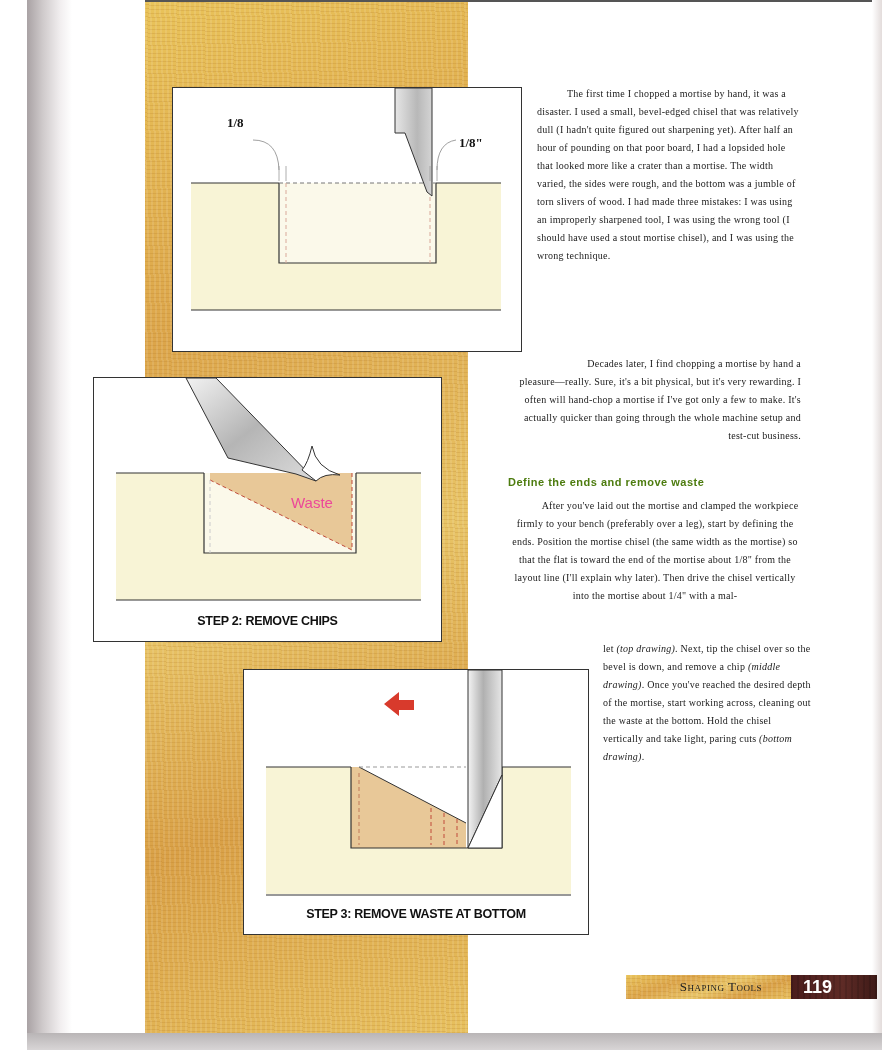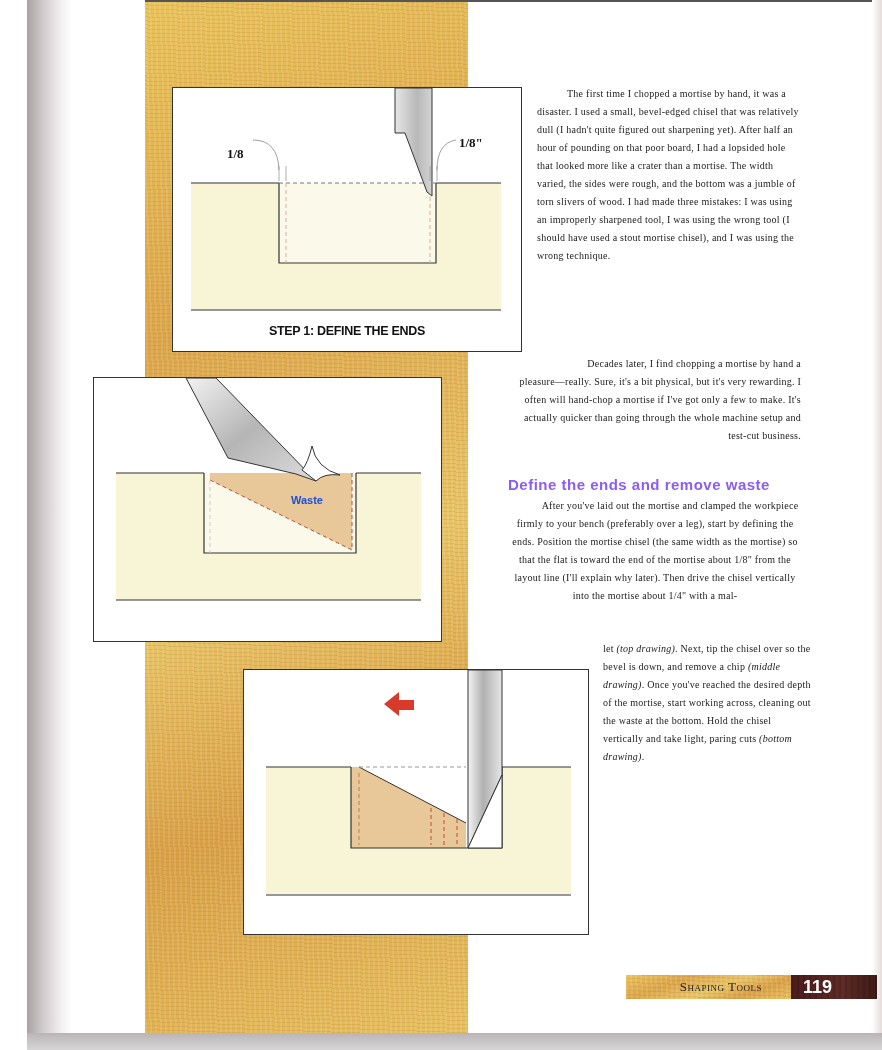--- a/index.html
+++ b/index.html
@@ -43,35 +43,35 @@
   .caption {
     position: absolute; left: 0; width: 100%; text-align: center;
     font-family: "Liberation Sans", sans-serif; font-weight: bold;
     font-size: 12.5px; color: #111; letter-spacing: -0.3px;
   }
   .dim-label {
     position: absolute; font-family: "Liberation Serif", serif; font-weight: bold;
     font-size: 13px; color: #111;
   }
   .waste-label {
-    position: absolute; font-family: "Liberation Sans", sans-serif; font-size: 11px; color: #1d4ed8; font-weight: bold;
+    position: absolute; font-family: "Liberation Sans", sans-serif; font-size: 15px; color: #ec4899;
   }
 
   .body-text {
     position: absolute; font-size: 10px; line-height: 18px; color: #1a1a1a;
     letter-spacing: 0.25px; margin: 0;
   }
   .body-text p { margin: 0; }
   .indent { text-indent: 30px; }
   .col1 { left: 537px; top: 85px; width: 262px; }
   .col2 { left: 503px; top: 355px; width: 298px; }
   .heading {
     position: absolute; left: 508px; top: 476px;
-    font-family: "Liberation Sans", sans-serif; font-weight: bold; font-size: 15px;
-    color: #8b5cf6; letter-spacing: 0.5px;
+    font-family: "Liberation Sans", sans-serif; font-weight: bold; font-size: 11px;
+    color: #4d7c0f; letter-spacing: 0.5px;
   }
   .col3 { left: 507px; top: 497px; width: 296px; text-align: center; }
   .col4 { left: 603px; top: 640px; width: 210px; }
   .ital { font-style: italic; text-align: center; }
 
   .footer-bar {
     position: absolute; left: 626px; top: 975px; width: 165px; height: 24px;
   }
   .footer-label {
     position: absolute; left: 626px; top: 975px; width: 136px; height: 24px;
@@ -117,23 +117,22 @@
       </linearGradient>
     </defs>
     <polygon points="222,0 259,0 259,108 254,104 232,45 222,45" fill="url(#chisel1)" stroke="#333" stroke-width="1"></polygon>
     <path d="M 80,52 Q 105,52 106,82" fill="none" stroke="#888" stroke-width="0.8"></path>
     <path d="M 283,52 Q 264,55 264,82" fill="none" stroke="#888" stroke-width="0.8"></path>
     <line x1="106" y1="78" x2="106" y2="93" stroke="#999" stroke-width="0.8"></line>
     <line x1="113" y1="78" x2="113" y2="93" stroke="#999" stroke-width="0.8"></line>
     <line x1="257" y1="78" x2="257" y2="93" stroke="#999" stroke-width="0.8"></line>
     <line x1="264" y1="78" x2="264" y2="93" stroke="#999" stroke-width="0.8"></line>
   </svg>
-  <span class="dim-label" style="left:54px; top:58px;">1/8</span>
+  <span class="dim-label" style="left:54px; top:27px;">1/8</span>
   <span class="dim-label" style="left:286px; top:47px;">1/8"</span>
-  <div class="caption" style="top:236px;">STEP 1: DEFINE THE ENDS</div>
 </div>
 
 <div class="figure fig2">
   <svg width="346" height="262" viewBox="0 0 346 262">
     <rect x="22" y="95" width="305" height="127" fill="#f8f4d6"></rect>
     <line x1="22" y1="95" x2="110" y2="95" stroke="#333" stroke-width="1.2"></line>
     <line x1="262" y1="95" x2="327" y2="95" stroke="#333" stroke-width="1.2"></line>
     <rect x="110" y="95" width="152" height="80" fill="#fbf9ea"></rect>
     <polygon points="116,102 258,172 258,95 116,95" fill="#e8c898"></polygon>
     <polyline points="110,95 110,175 262,175 262,95" fill="none" stroke="#333" stroke-width="1.2"></polyline>
@@ -145,20 +144,21 @@
       <linearGradient id="chisel2" x1="0" x2="1" y1="0" y2="1">
         <stop offset="0" stop-color="#f2f2f2"></stop>
           <stop offset="0.5" stop-color="#b5b5b5"></stop>
           <stop offset="1" stop-color="#dcdcdc"></stop>
       </linearGradient>
     </defs>
     <polygon points="92,0 122,0 222,103 202,96 134,80" fill="url(#chisel2)" stroke="#333" stroke-width="1"></polygon>
     <path d="M 222,103 Q 230,95 246,97 Q 222,90 218,68 Q 214,85 208,92 Z" fill="#ffffff" stroke="#333" stroke-width="1"></path>
   </svg>
   <span class="waste-label" style="left:197px; top:116px;">Waste</span>
+  <div class="caption" style="top:236px;">STEP 2: REMOVE CHIPS</div>
 </div>
 
 <div class="figure fig3">
   <svg width="343" height="263" viewBox="0 0 343 263">
     <rect x="22" y="97" width="305" height="127" fill="#f8f4d6"></rect>
     <line x1="22" y1="97" x2="107" y2="97" stroke="#333" stroke-width="1.2"></line>
     <line x1="258" y1="97" x2="327" y2="97" stroke="#333" stroke-width="1.2"></line>
     <rect x="107" y="97" width="151" height="81" fill="#ffffff"></rect>
     <polygon points="107,97 115,97 222,153 222,178 107,178" fill="#e8c898"></polygon>
     <rect x="250" y="97" width="8" height="81" fill="#e8c898"></rect>
@@ -174,20 +174,21 @@
       <linearGradient id="chisel3" x1="0" x2="1" y1="0" y2="0">
         <stop offset="0" stop-color="#f4f4f4"></stop>
           <stop offset="0.45" stop-color="#b0b0b0"></stop>
           <stop offset="1" stop-color="#e6e6e6"></stop>
       </linearGradient>
     </defs>
     <polygon points="224,0 258,0 258,105 224,178" fill="url(#chisel3)" stroke="#333" stroke-width="1"></polygon>
     <polygon points="258,105 258,178 224,178" fill="#ffffff" stroke="#333" stroke-width="1"></polygon>
     <polygon points="140,34 155,22 155,30 170,30 170,40 155,40 155,46" fill="#d83a2c"></polygon>
   </svg>
+  <div class="caption" style="top:237px;">STEP 3: REMOVE WASTE AT BOTTOM</div>
 </div>
 
 <div class="body-text col1">
   <p class="indent">The first time I chopped a mortise by hand, it was a disaster. I used a small, bevel-edged chisel that was relatively dull (I hadn't quite figured out sharpening yet). After half an hour of pounding on that poor board, I had a lopsided hole that looked more like a crater than a mortise. The width varied, the sides were rough, and the bottom was a jumble of torn slivers of wood. I had made three mistakes: I was using an improperly sharpened tool, I was using the wrong tool (I should have used a stout mortise chisel), and I was using the wrong technique.</p>
 </div>
 <div class="body-text col2">
   <p style="text-indent: 65px; padding-left: 0; text-align: right;">Decades later, I find chopping a mortise by hand a pleasure—really. Sure, it's a bit physical, but it's very rewarding. I often will hand-chop a mortise if I've got only a few to make. It's actually quicker than going through the whole machine setup and test-cut business.</p>
 </div>
 <div class="heading">Define the ends and remove waste</div>
 <div class="body-text col3">

